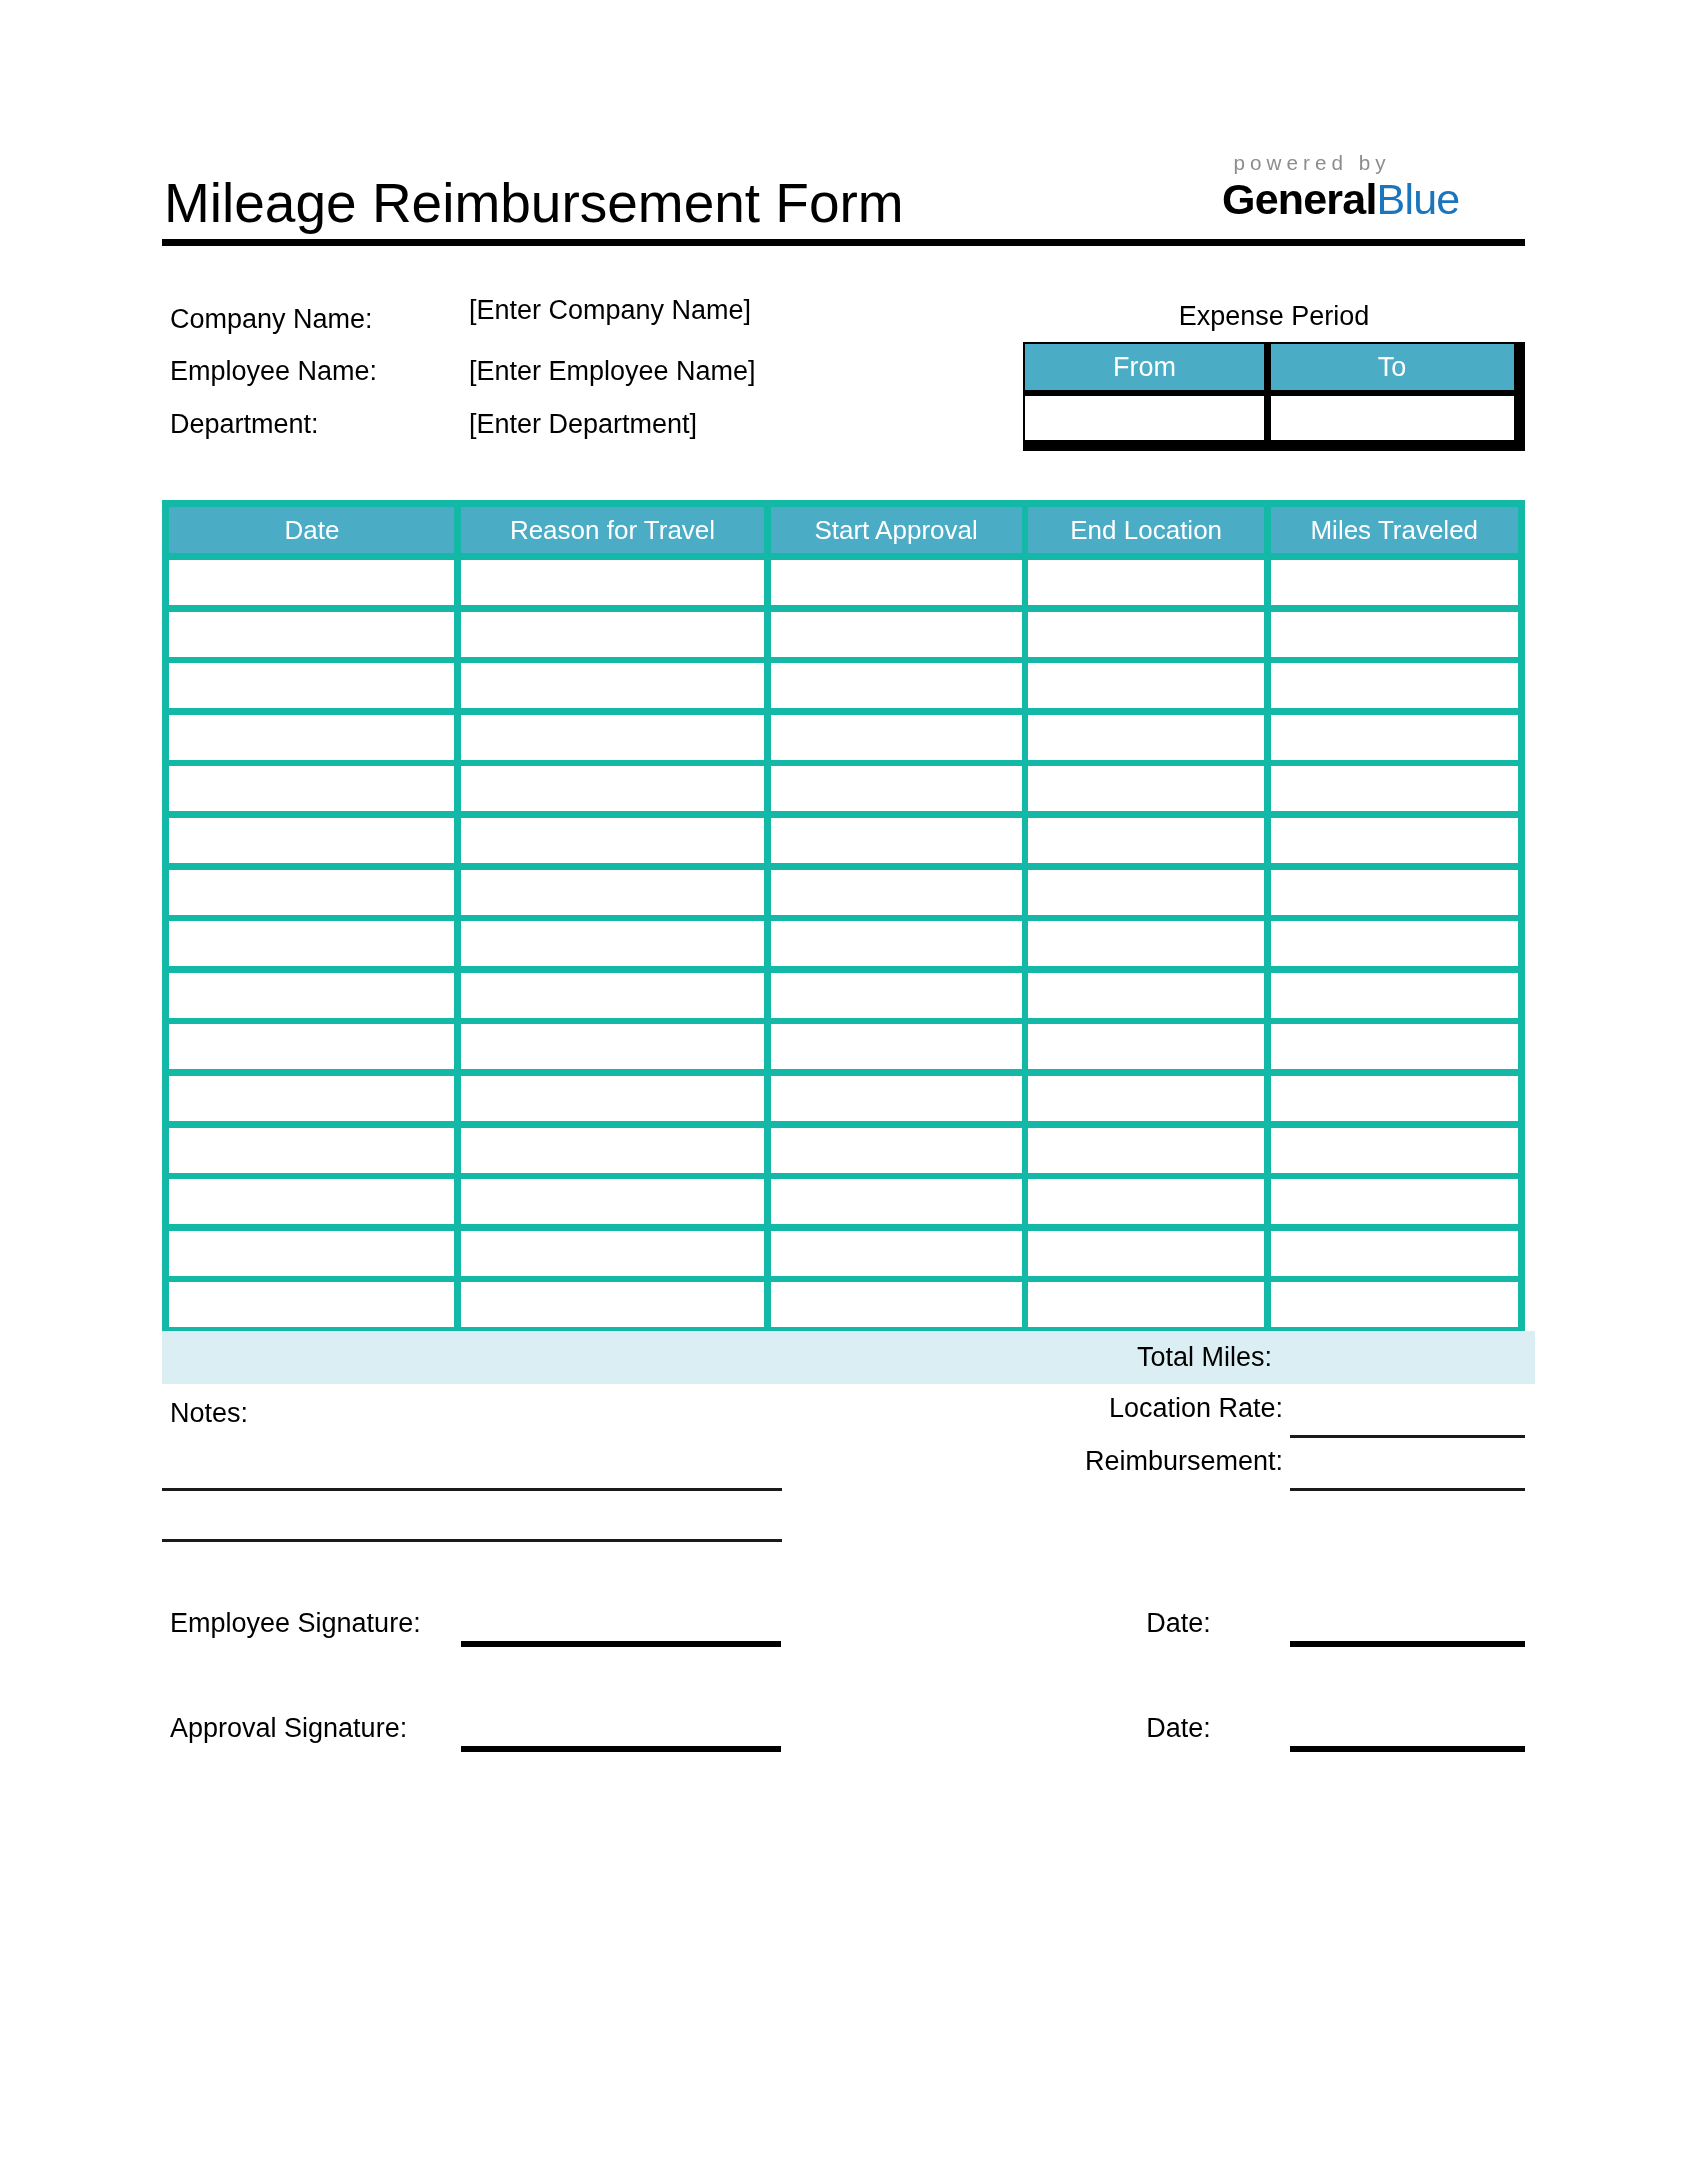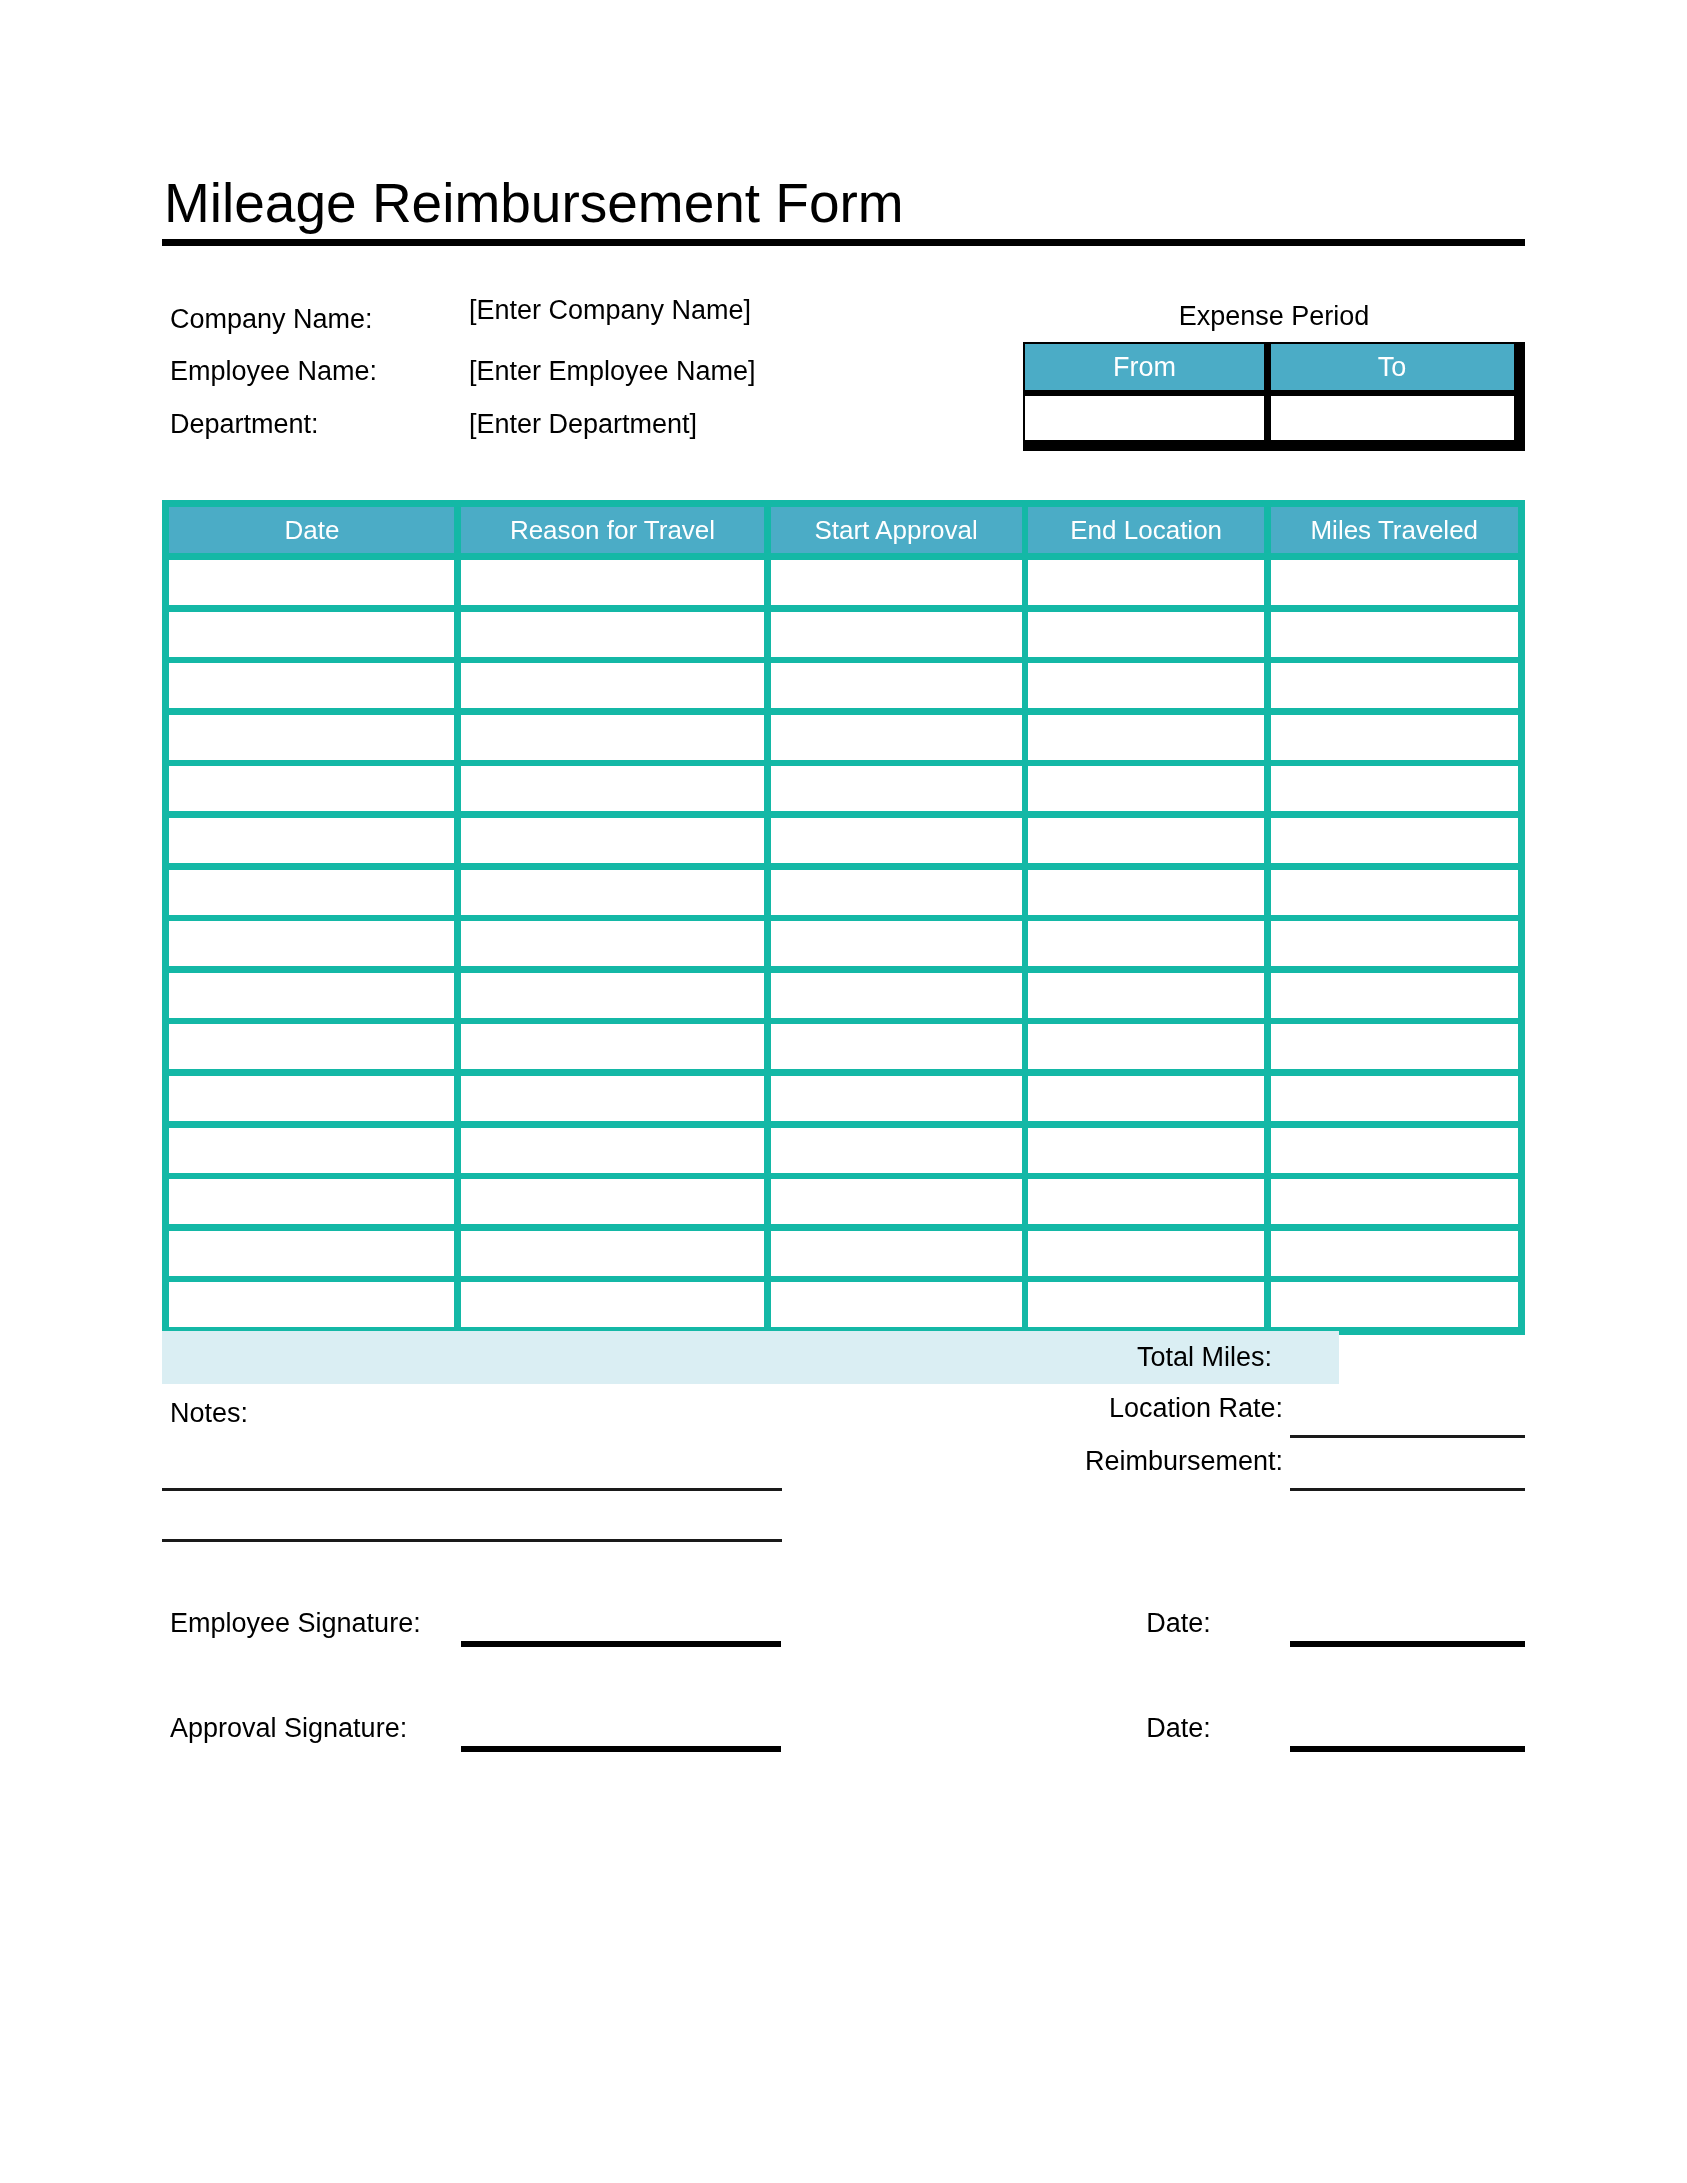--- a/index.html
+++ b/index.html
@@ -31,21 +31,21 @@
     position:absolute; left:162px; top:500px; width:1363px;
     background:#14b8a6; display:grid;
     grid-template-columns:285px 303px 251px 236px 247px;
     grid-template-rows:46px repeat(15, 45px);
     gap:6.6px; padding:7.4px; box-sizing:border-box;
   }
   .mileage-table .th { background:var(--teal); color:#fff; font-size:26px; display:flex; align-items:center; justify-content:center; white-space:nowrap; }
   .mileage-table .cell { background:#fff; }
 
   .total-band {
-    position:absolute; left:162px; top:1331px; width:1177px; height:53px;
+    position:absolute; left:162px; top:1331px; width:1373px; height:53px;
     background:var(--light_blue); display:flex; align-items:center;
   }
   .total-label { width:1110px; text-align:right; font-size:27px; }
   .total-value { flex:1; height:100%; }
 
   .notes-label { position:absolute; left:170px; top:1398px; font-size:27px; }
   .mr-label { position:absolute; left:870px; width:413px; top:1393px; text-align:right; font-size:27px; }
   .rb-label { position:absolute; left:870px; width:413px; top:1446px; text-align:right; font-size:27px; }
   .thin-line  { position:absolute; height:2.5px; background:#1a1a1a; }
   .thick-line { position:absolute; height:5.8px; background:#000; }
@@ -53,20 +53,24 @@
   .sig-label  { position:absolute; left:170px; font-size:27px; }
   .date-label { position:absolute; left:1075px; width:207px; text-align:center; font-size:27px; }
 </style>
 </head>
 <body>
 
 <div class="page">
 
   <div class="title">Mileage Reimbursement Form</div>
 
+  <div class="logo">
+    <div class="powered">powered by</div>
+    <div class="brand"><span>General</span><span class="brand-blue">Blue</span></div>
+  </div>
 
   <div class="rule"></div>
 
   <div>
     <div class="f-label" style="top:304px">Company Name:</div>
     <div class="f-value" style="top:295px">[Enter Company Name]</div>
     <div class="f-label" style="top:356px">Employee Name:</div>
     <div class="f-value" style="top:356px">[Enter Employee Name]</div>
     <div class="f-label" style="top:409px">Department:</div>
     <div class="f-value" style="top:409px">[Enter Department]</div>

